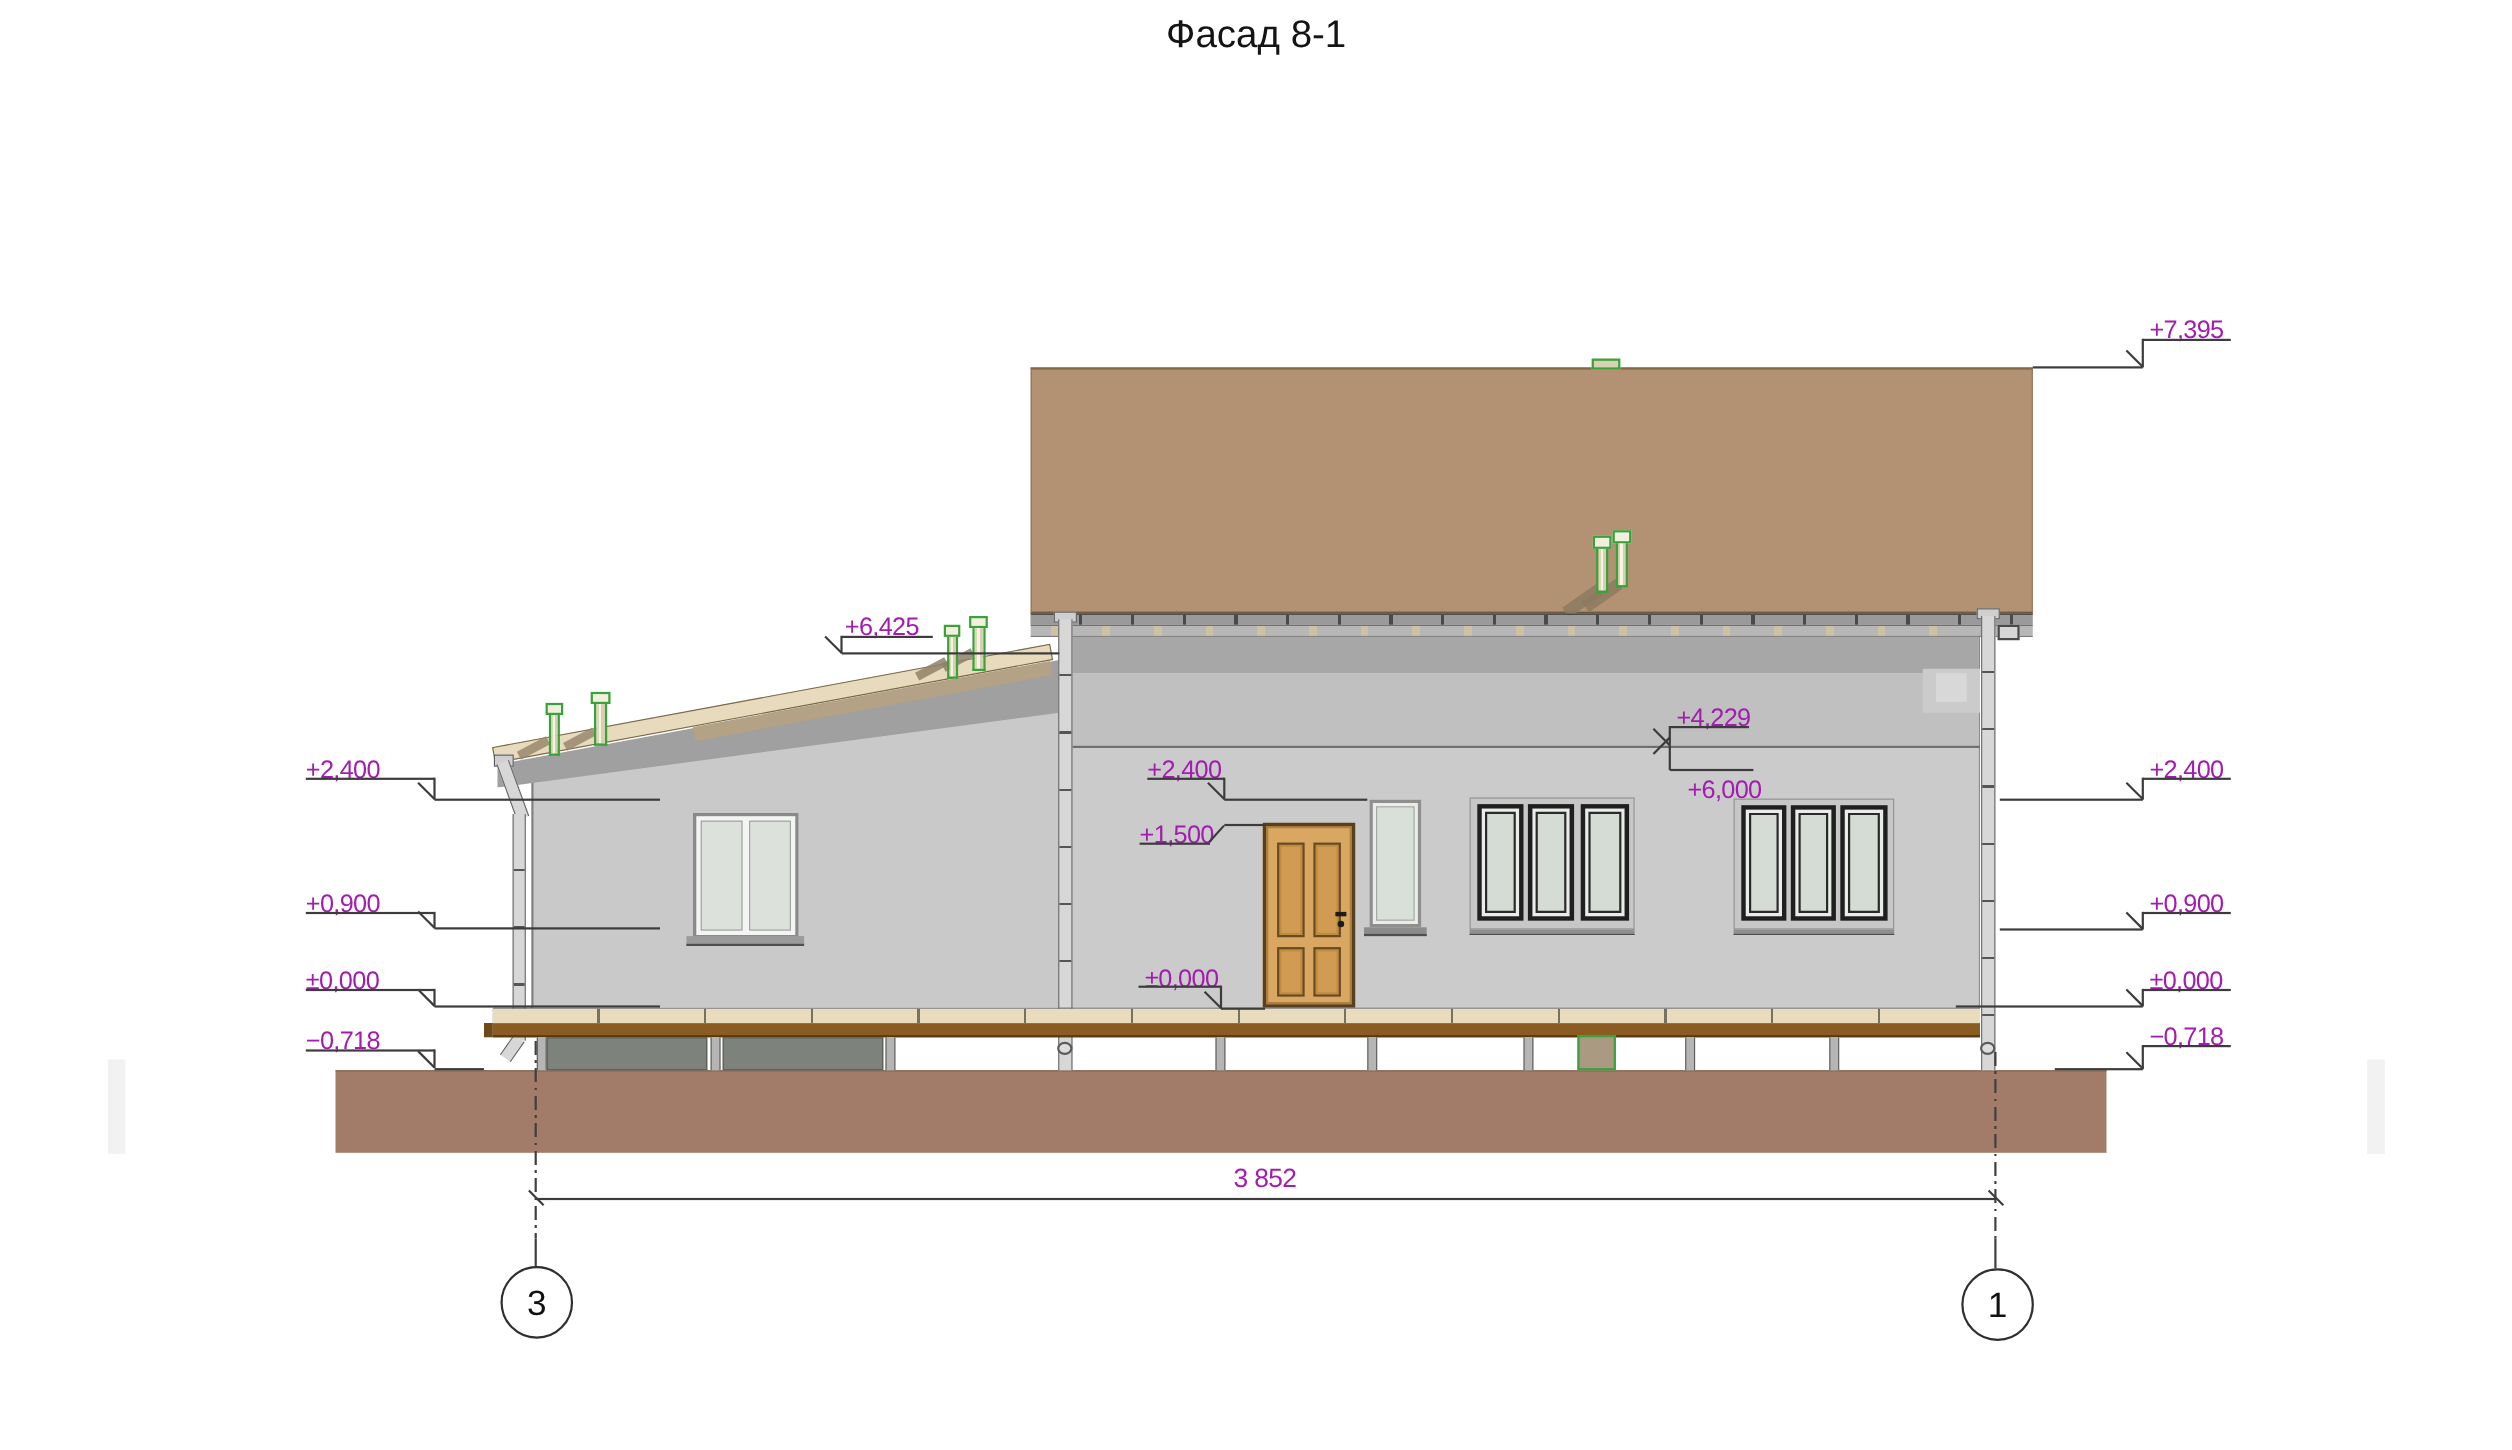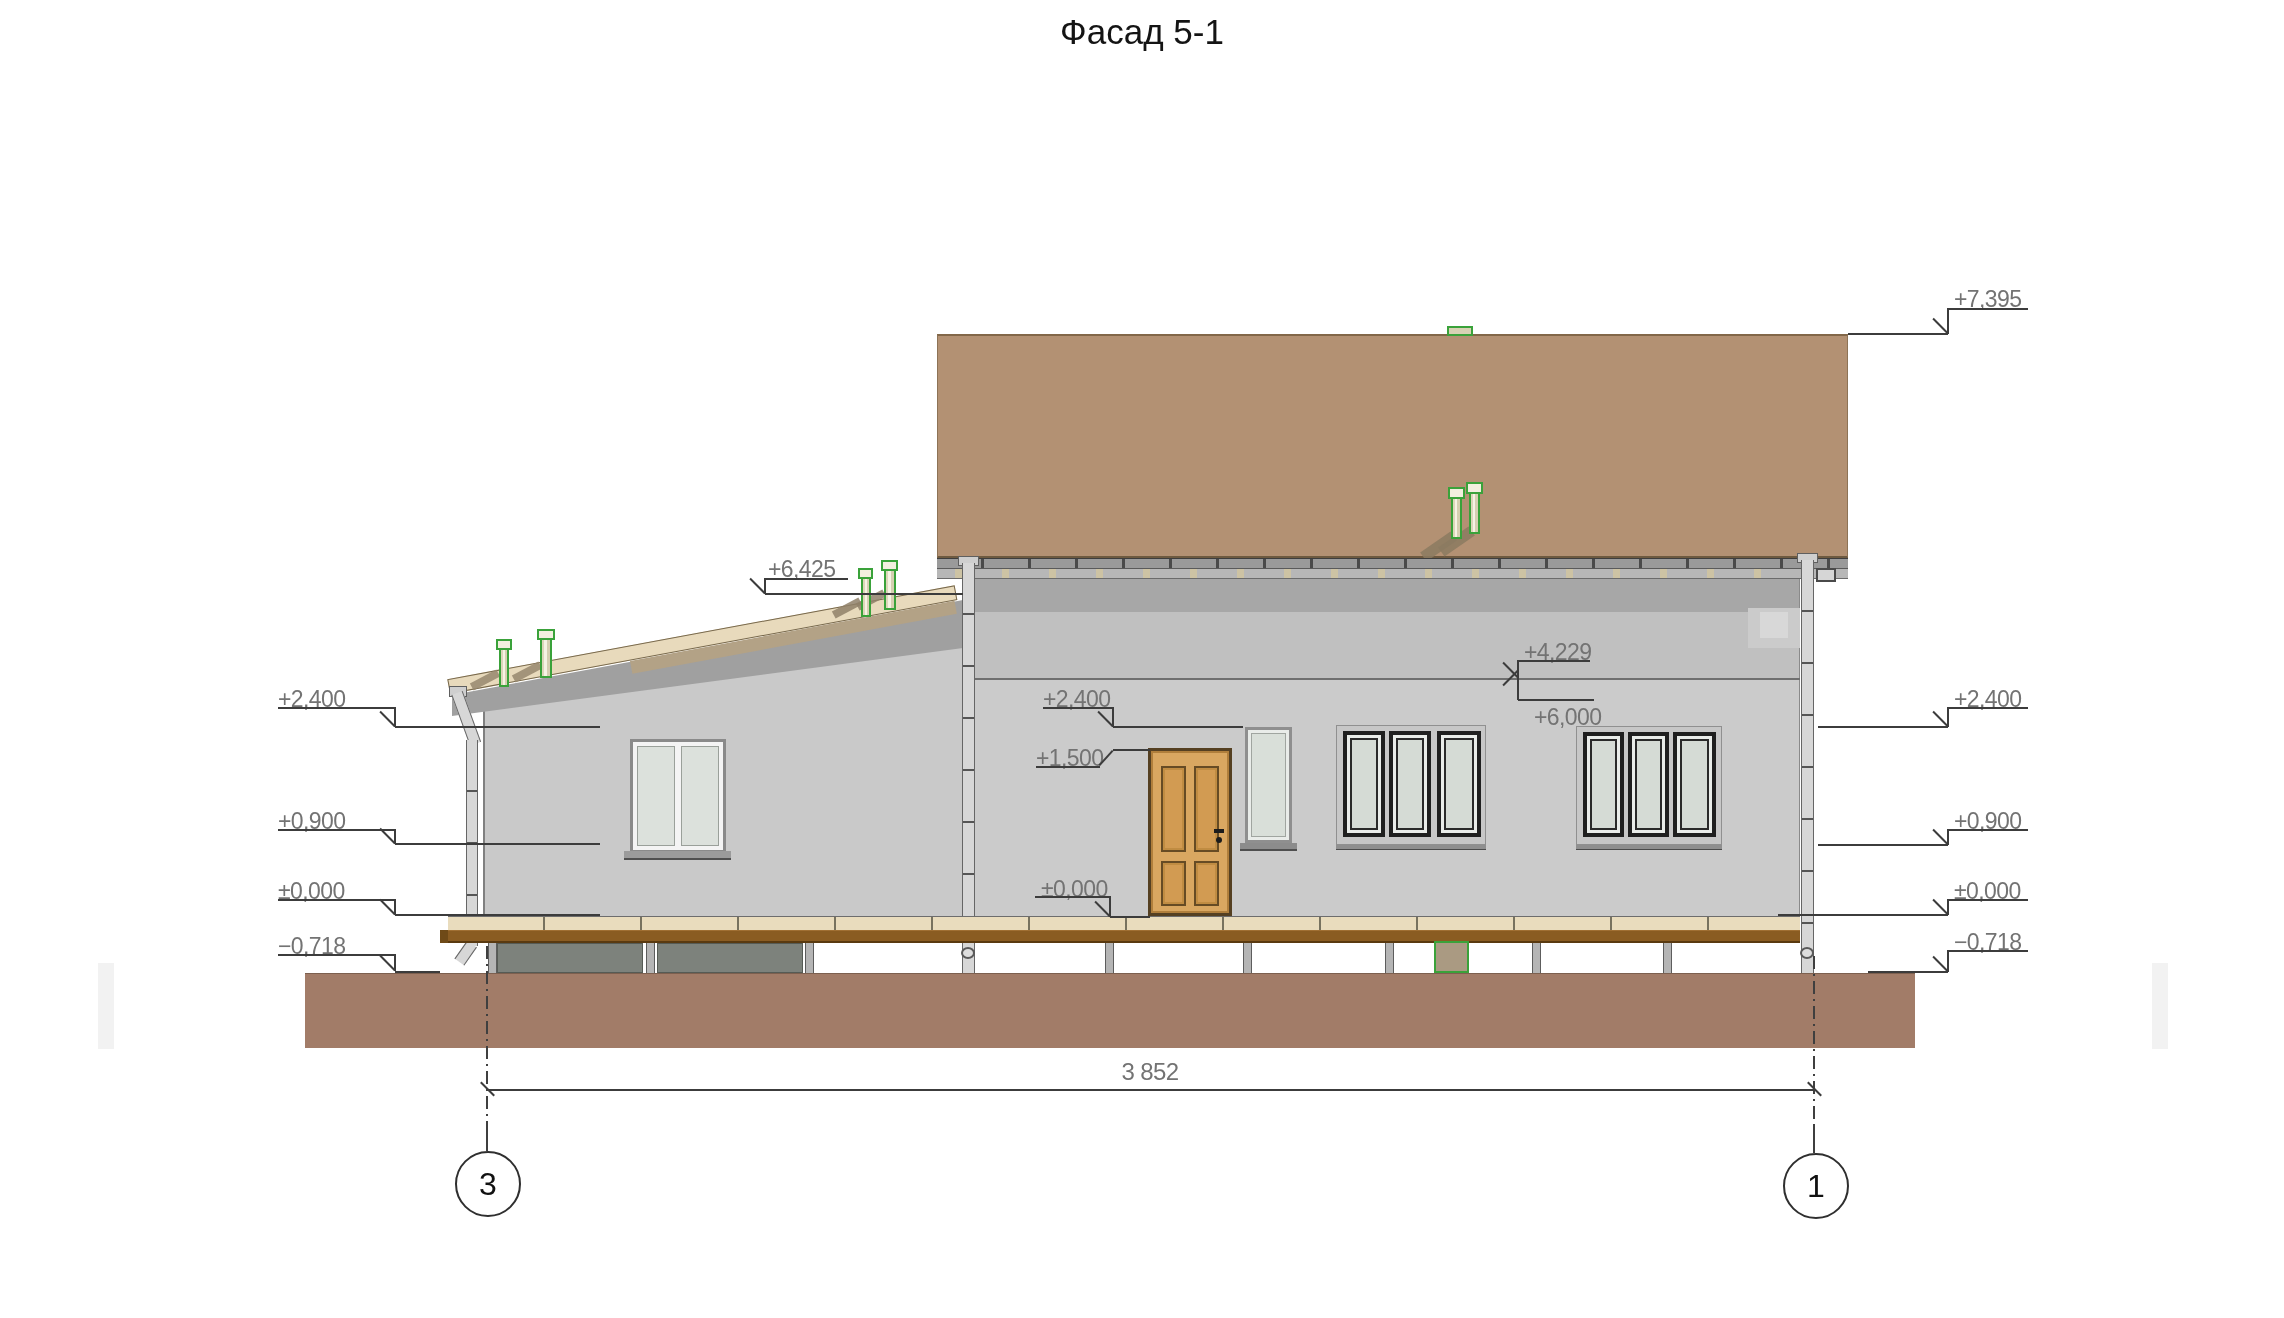--- a/index.html
+++ b/index.html
@@ -5,21 +5,21 @@
   html,body{margin:0;padding:0;background:#ffffff;}
   #canvas{position:relative;width:2284px;height:1318px;background:#ffffff;overflow:hidden;
           font-family:"Liberation Sans",sans-serif;}
   .abs{position:absolute;}
   
   .hln{position:absolute;height:1.5px;background:#3c3c3c;}
   .vln{position:absolute;width:1.5px;background:#3c3c3c;}
   .chk{position:absolute;width:21px;height:2px;background:#3c3c3c;transform:rotate(45deg);}
   .chku{position:absolute;width:20px;height:2px;background:#3c3c3c;transform:rotate(-48deg);}
   .chkd{position:absolute;width:21px;height:2px;background:#3c3c3c;transform:rotate(-45deg);}
-  .mk{position:absolute;font-size:23px;color:#737373;letter-spacing:-0.6px;white-space:nowrap;}
+  .mk{position:absolute;font-size:23px;color:#a21caf;letter-spacing:-0.6px;white-space:nowrap;}
   .title{position:absolute;left:50%;transform:translateX(-50%);top:12px;font-size:35px;color:#141414;}
   
   .downspout{position:absolute;background:#d7d7d7;border-left:1.5px solid #666;border-right:1.5px solid #666;
              box-sizing:border-box;}
   .joints{background-image:repeating-linear-gradient(to bottom,transparent 0 50px,#555 50px 52px);}
   .post{position:absolute;background:#b5b5b5;border-left:1px solid #5d5d5d;border-right:1px solid #5d5d5d;box-sizing:border-box;}
   .ventcap{position:absolute;border:2px solid #3aa23a;background:#f2efdf;box-sizing:border-box;}
   .ventbody{position:absolute;border:2px solid #3aa23a;border-top:none;background:linear-gradient(to right,#ddd6ba 0 30%,#f6f3e4 30% 60%,#d6cfb2 60%);box-sizing:border-box;}
   .ventshadow{position:absolute;background:#8b7a60;opacity:.85;}
   .sash{position:absolute;border:4px solid #1f1f1f;background:#d5dbd5;box-sizing:border-box;
@@ -27,21 +27,21 @@
   .grid-circle{position:absolute;width:62px;height:62px;border:2px solid #2f2f2f;border-radius:50%;
                background:#fff;display:flex;align-items:center;justify-content:center;font-size:32px;color:#111;}
   .axisdash{position:absolute;width:2px;
             background:repeating-linear-gradient(to bottom,#3f3f3f 0 13px,transparent 13px 18px,#3f3f3f 18px 20px,transparent 20px 25px);}
 </style>
 </head>
 <body>
 
 <div id="canvas">
 
-  <div class="title">Фасад 5-1</div>
+  <div class="title">Фасад 8-1</div>
 
   <div class="abs" style="left:305px;top:973px;width:1610px;height:75px;background:#a27c68;border-top:1px solid #7d604f;box-sizing:border-box;"></div>
   <div class="abs" style="left:98px;top:963px;width:16px;height:86px;background:#f2f2f2;"></div>
   <div class="abs" style="left:2152px;top:963px;width:16px;height:86px;background:#f2f2f2;"></div>
 
   <div class="abs" style="left:484px;top:594px;width:479px;height:322px;background:#c9c9c9;clip-path:polygon(0 109px,479px 18px,479px 322px,0 322px);"></div>
   <div class="vln" style="left:483px;top:700px;height:216px;background:#808080;"></div>
 
   <div class="abs" style="left:452px;top:592px;width:511px;height:130px;background:#a0a0a0;clip-path:polygon(0 103px,511px 8px,511px 56px,0 124px);"></div>
 

